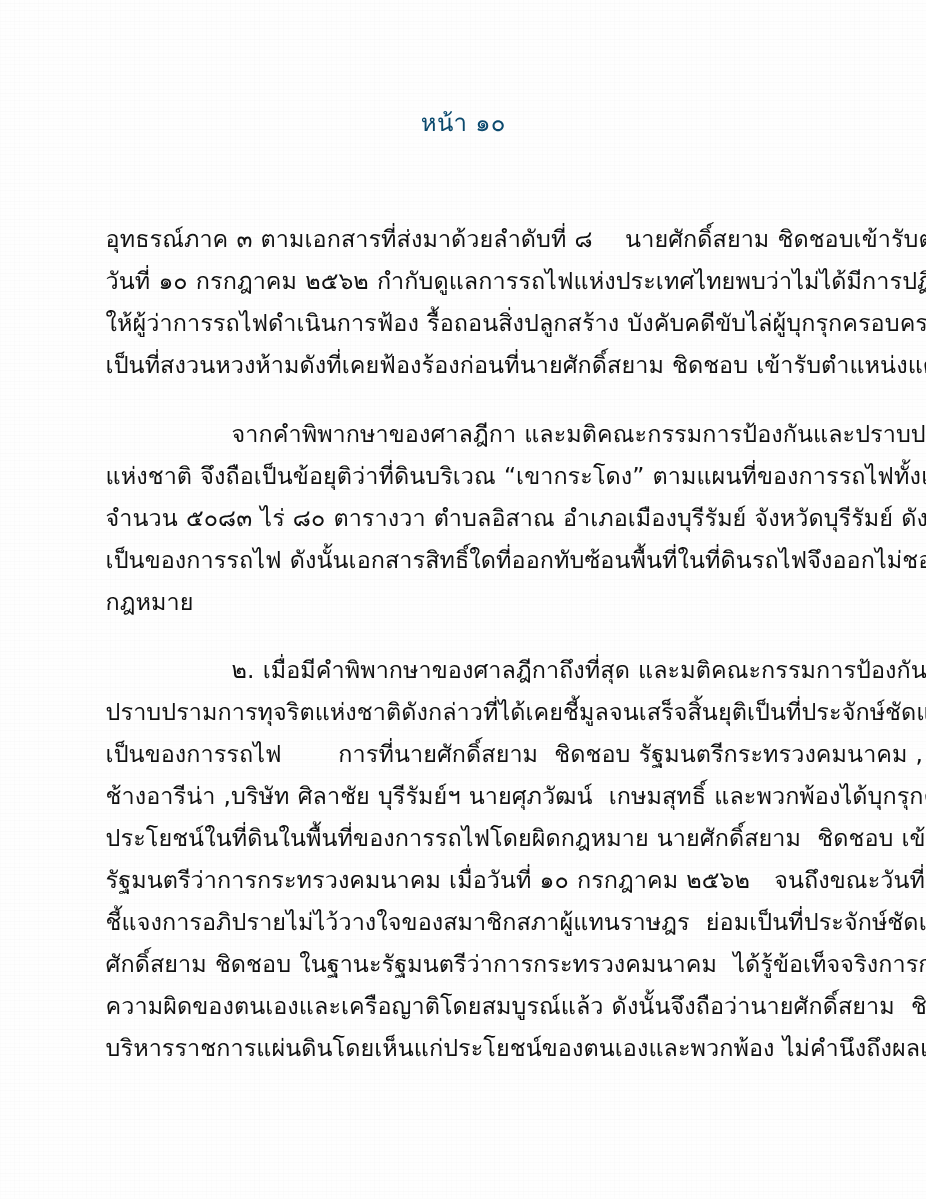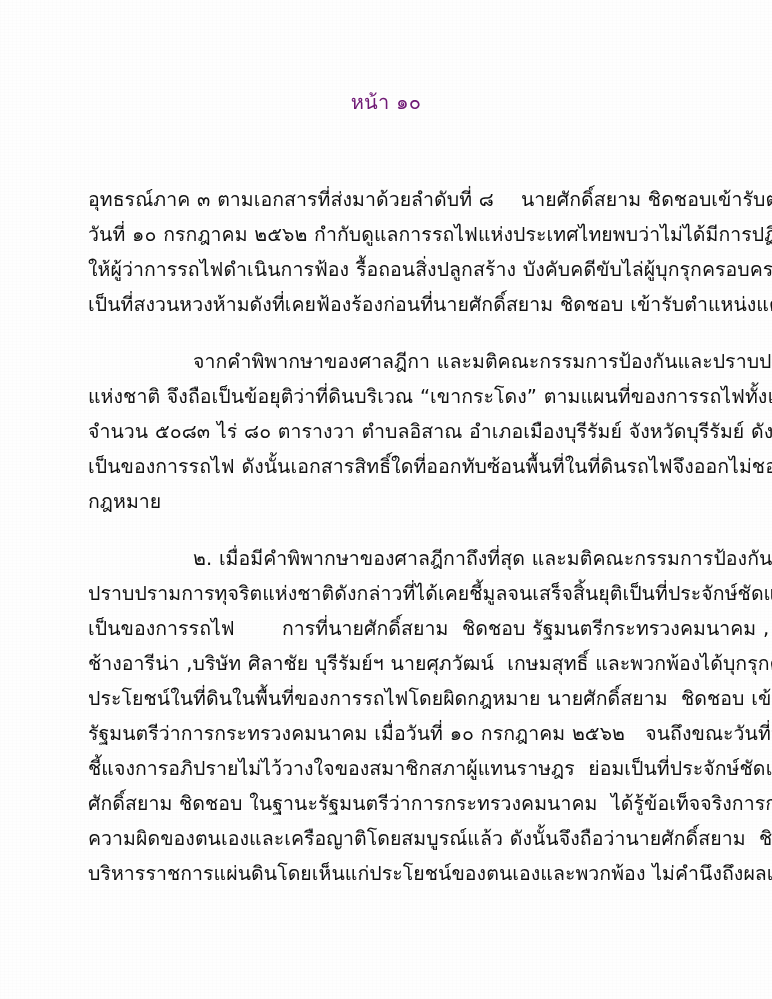--- a/index.html
+++ b/index.html
@@ -29,21 +29,21 @@
   
   .page-header {
     position: absolute;
     top: 90px;
     left: 0;
     width: 772px;
     text-align: center;
     font-size: 20px;
     line-height: 1.2;
     letter-spacing: 0.2px;
-    color: #701a75;
+    color: #0c4a6e;
   }
 
   
   .body-block {
     position: absolute;
     top: 182px;
     left: 88px;
     width: 600px;
   }
 

